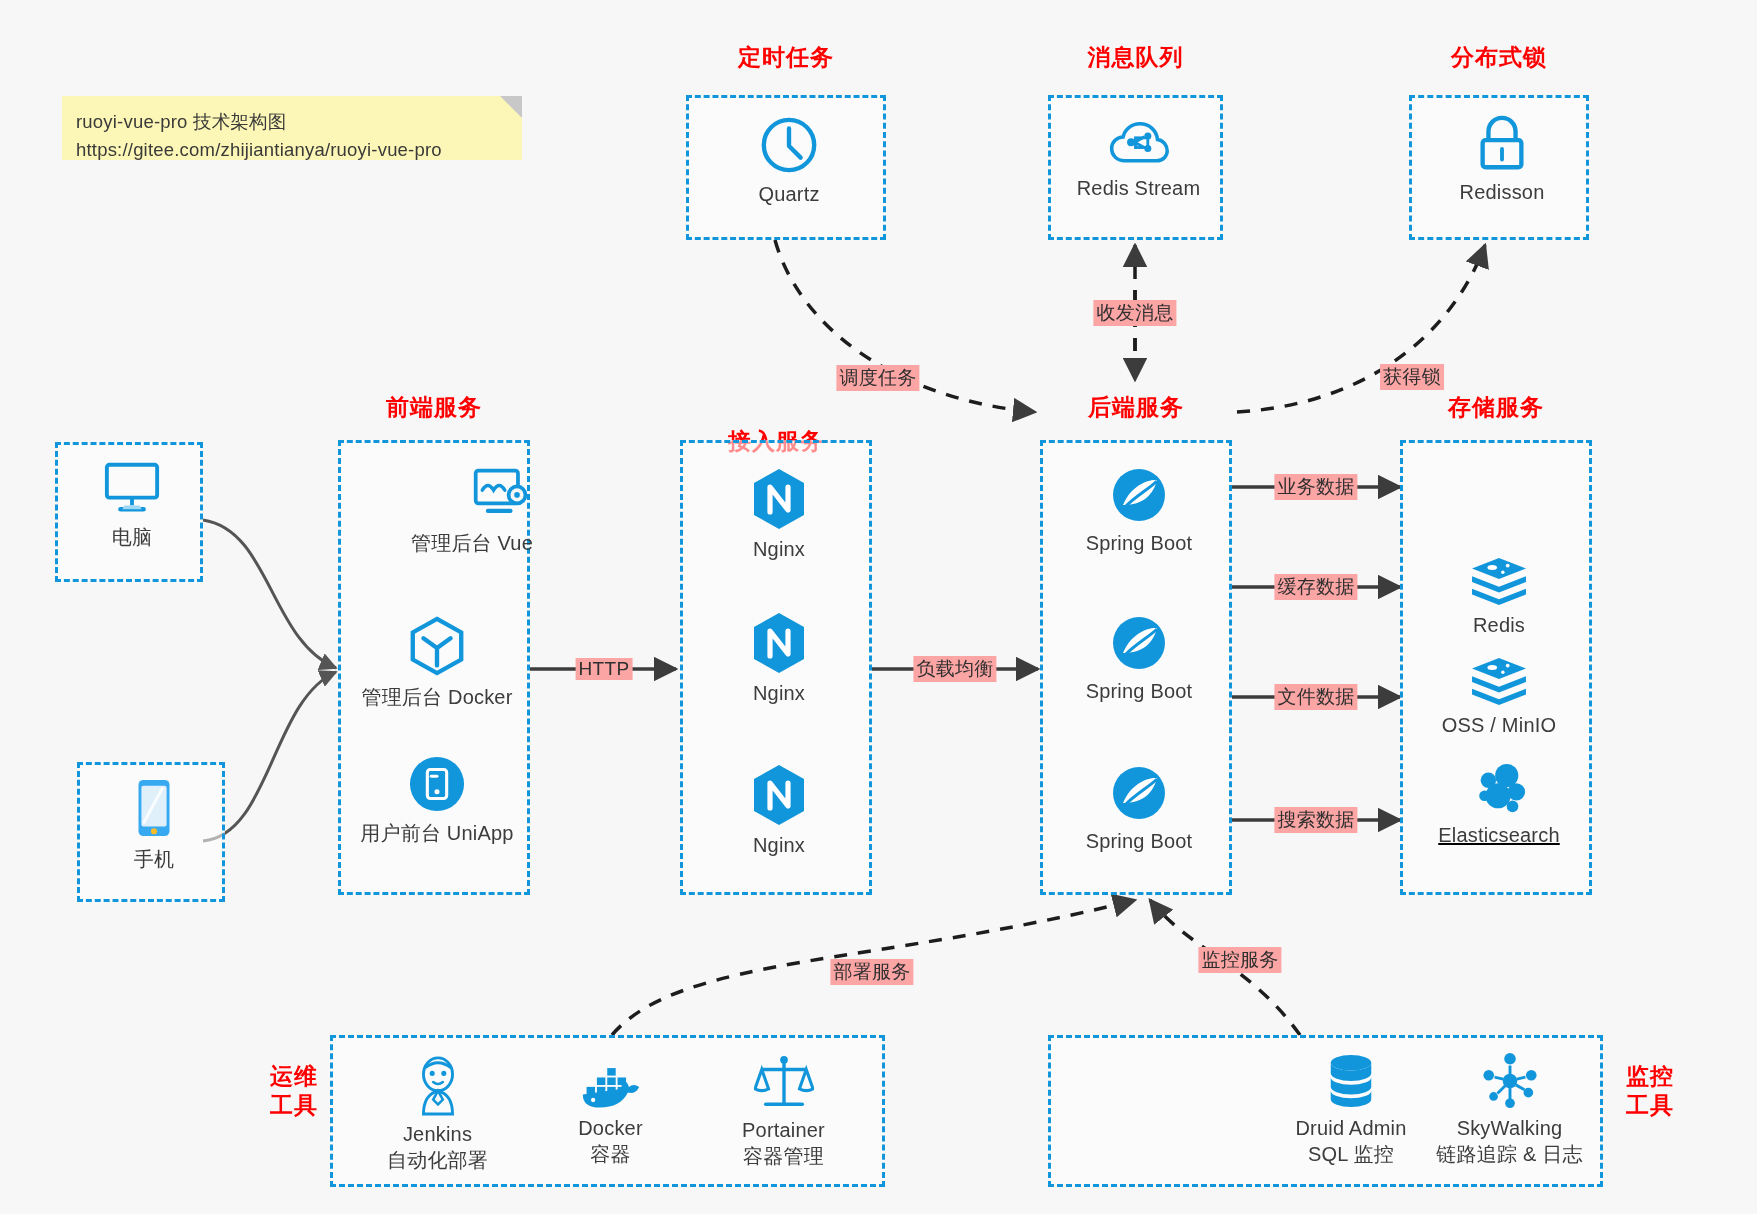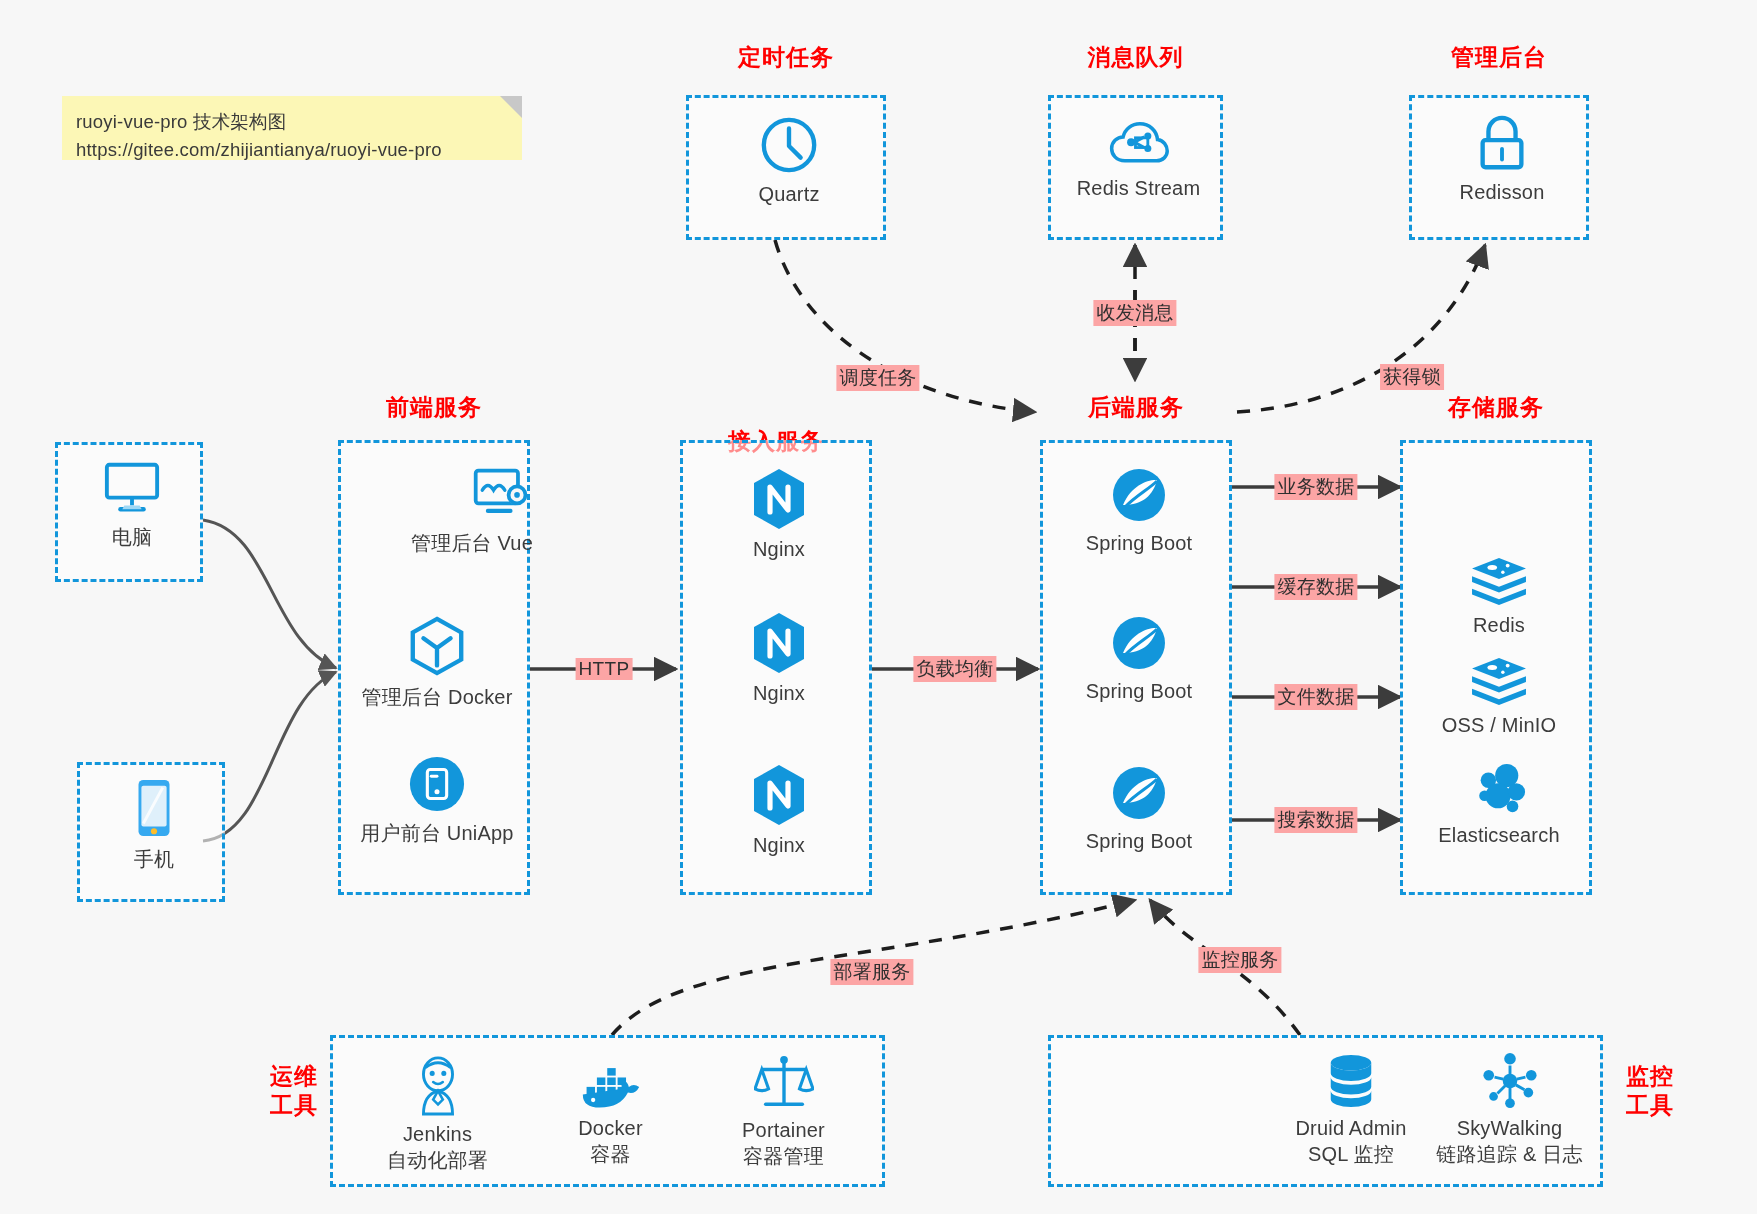--- a/index.html
+++ b/index.html
@@ -186,21 +186,21 @@
           <circle cx="44" cy="20" r="4" fill="#1296db"></circle>
           <circle cx="44" cy="34" r="4" fill="#1296db"></circle>
           <path d="M29 27 L40 21 M29 27 L40 33" stroke="#1296db" stroke-width="3.5"></path>
           <rect x="30" y="22" width="14" height="11" fill="none" stroke="#1296db" stroke-width="3.2"></rect>
         </svg>
       </span>
       <span class="lbl">Redis Stream</span>
     </div>
   </div>
 
-  <div class="group-title" style="left:1409px; width:180px; top:42px;">管理后台</div>
+  <div class="group-title" style="left:1409px; width:180px; top:42px;">分布式锁</div>
   <div class="group" style="left:1409px; top:95px; width:180px; height:145px;">
     <div class="node" style="left:0; top:16px; width:180px;">
       <span class="ico">
         <svg width="56" height="60" viewBox="0 0 56 62">
           <path d="M14 27 L14 18 A14 14 0 0 1 42 18 L42 27" fill="none" stroke="#1296db" stroke-width="4.5"></path>
           <rect x="8" y="27" width="40" height="28" rx="3" fill="none" stroke="#1296db" stroke-width="4.5"></rect>
           <path d="M28 36 L28 47" stroke="#1296db" stroke-width="4" stroke-linecap="round"></path>
         </svg>
       </span>
       <span class="lbl">Redisson</span>
@@ -358,21 +358,21 @@
           <path d="M31 3 L59 14 L31 25 L3 14 Z" fill="#1296db"></path>
           <path d="M3 22 L31 33 L59 22 L59 28 L31 39 L3 28 Z" fill="#1296db"></path>
           <path d="M3 35 L31 46 L59 35 L59 41 L31 52 L3 41 Z" fill="#1296db"></path>
           <ellipse cx="24" cy="13" rx="5" ry="2.6" fill="#fff"></ellipse>
           <circle cx="40" cy="11" r="2" fill="#fff"></circle>
           <circle cx="35" cy="18" r="1.8" fill="#fff"></circle>
         </svg>
       </span>
       <span class="lbl">OSS / MinIO</span>
     </div>
-    <div class="node" style="left:0; top:318px; width:192px;">
+    <div class="node" style="left:0; top:318px; width:192px;text-decoration:underline;">
       <span class="ico">
         <svg width="58" height="56" viewBox="0 0 60 58">
           <circle cx="38" cy="15" r="12" fill="#1296db"></circle>
           <circle cx="19" cy="20" r="8" fill="#1296db"></circle>
           <circle cx="29" cy="36" r="13" fill="#1296db"></circle>
           <circle cx="48" cy="32" r="9" fill="#1296db"></circle>
           <circle cx="44" cy="47" r="6" fill="#1296db"></circle>
           <circle cx="15" cy="36" r="5.5" fill="#1296db"></circle>
         </svg>
       </span>

